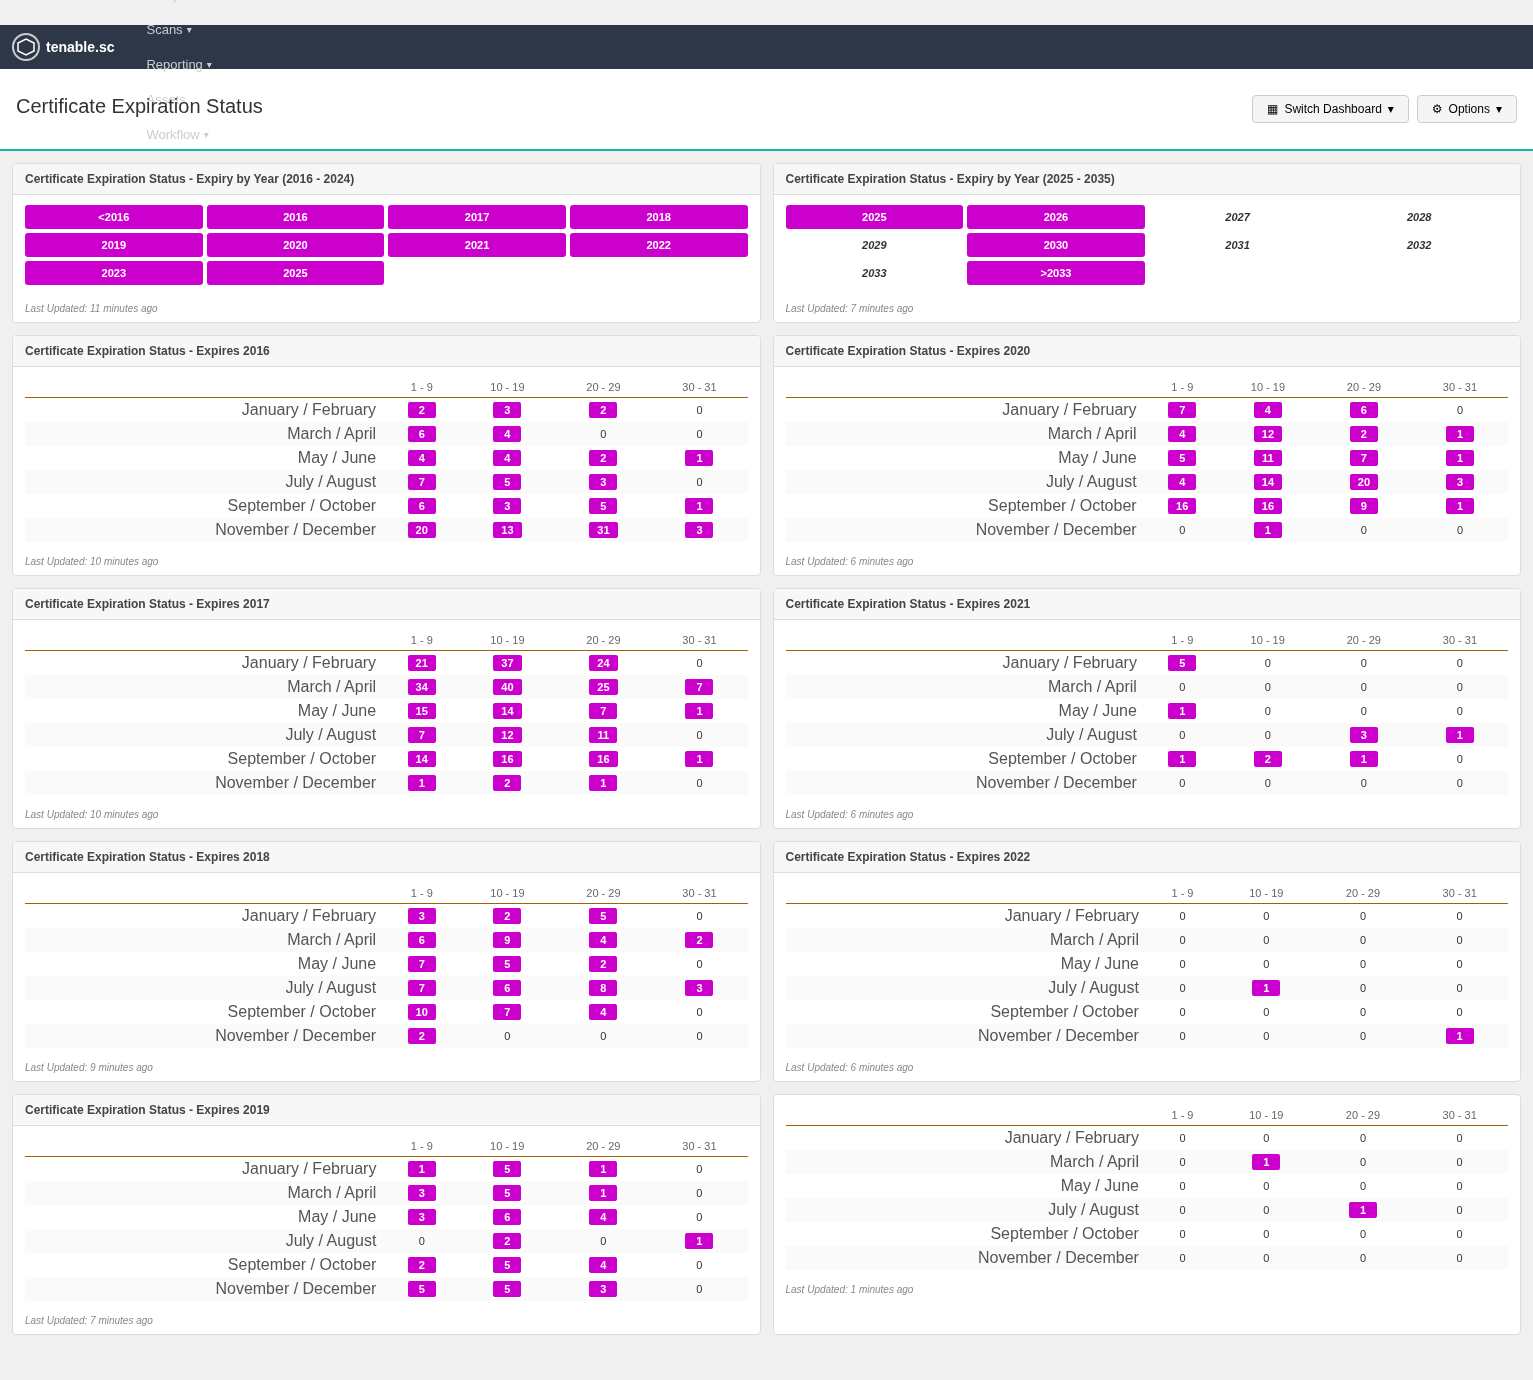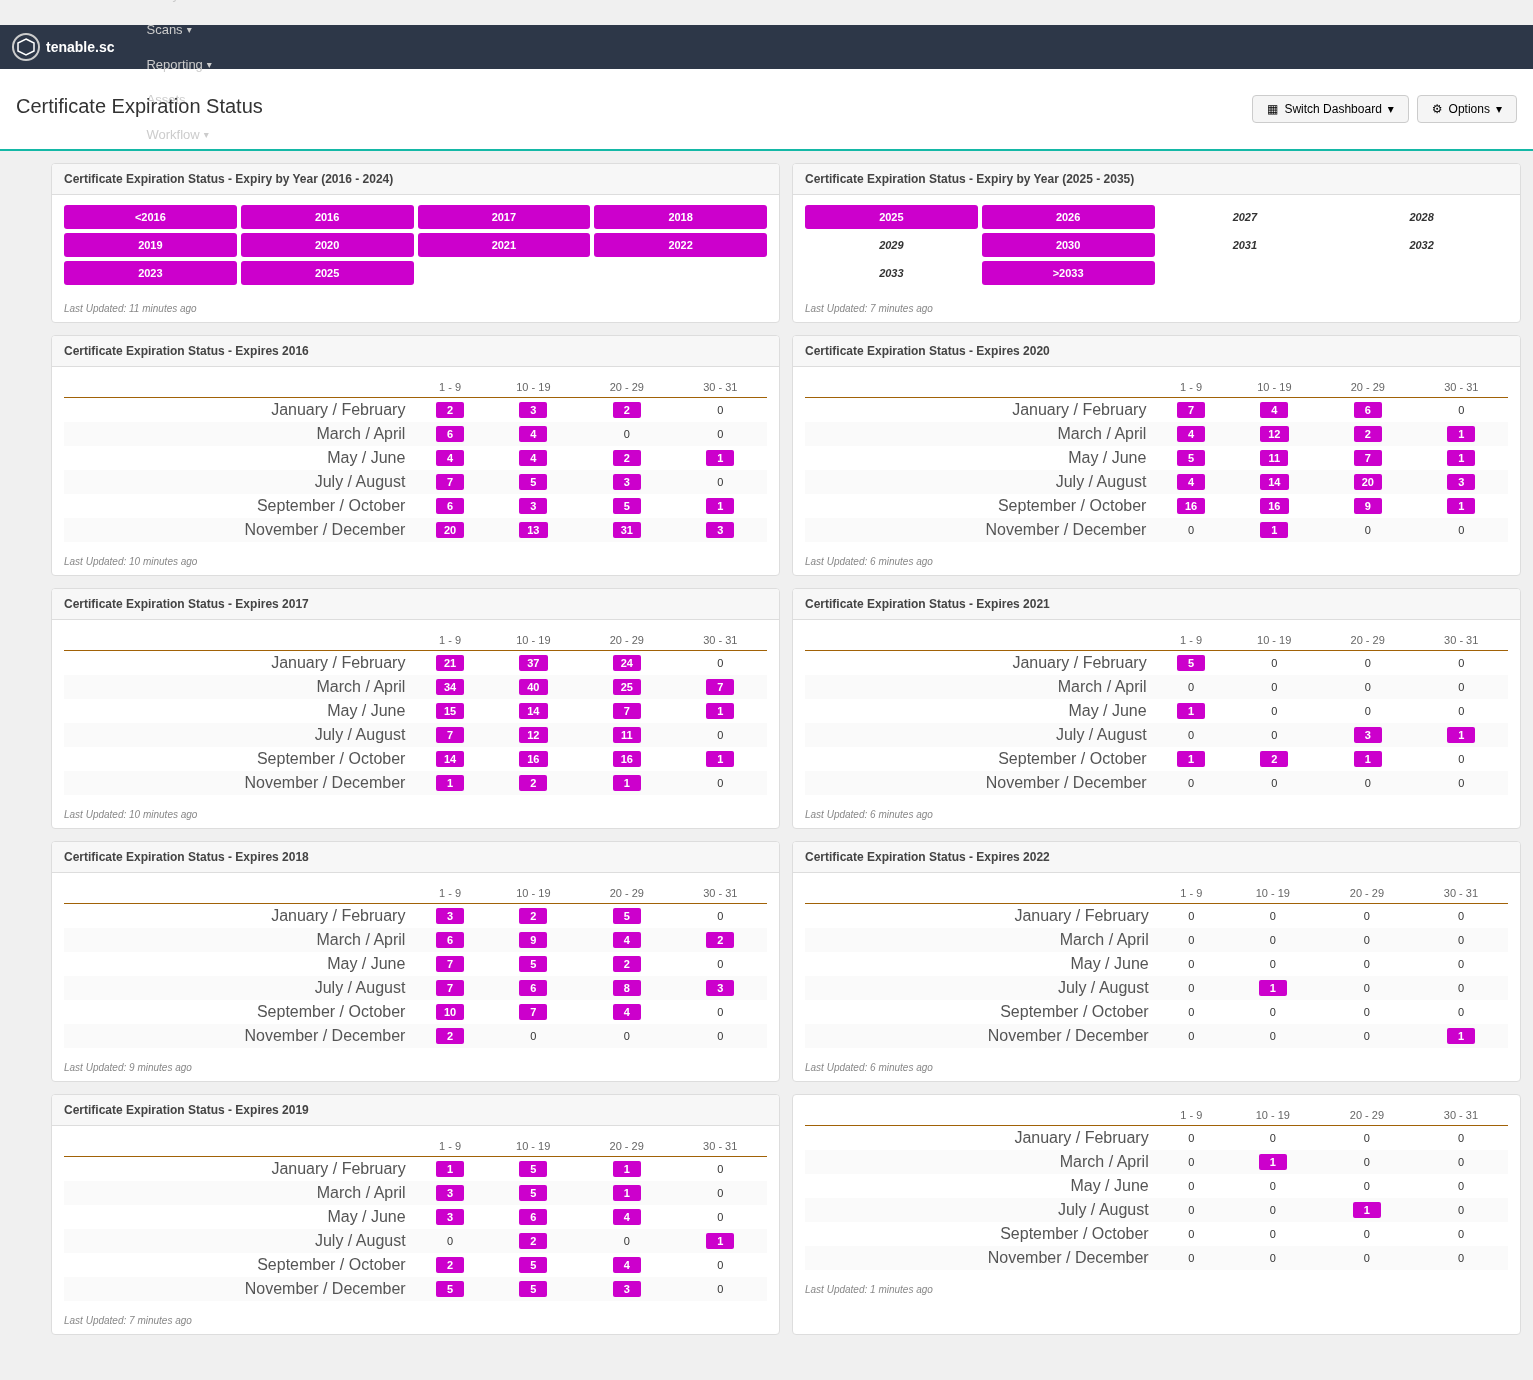--- a/index.html
+++ b/index.html
@@ -76,21 +76,20 @@
       align-items: center;
       gap: 6px;
     }
 
     
     .main-content {
       padding: 12px;
       display: grid;
       grid-template-columns: 1fr 1fr;
       gap: 12px;
-      margin-left: 39px;
     }
 
     
     .card {
       background: #fff;
       border: 1px solid #ddd;
       border-radius: 4px;
       overflow: hidden;
     }
     .card-title {

